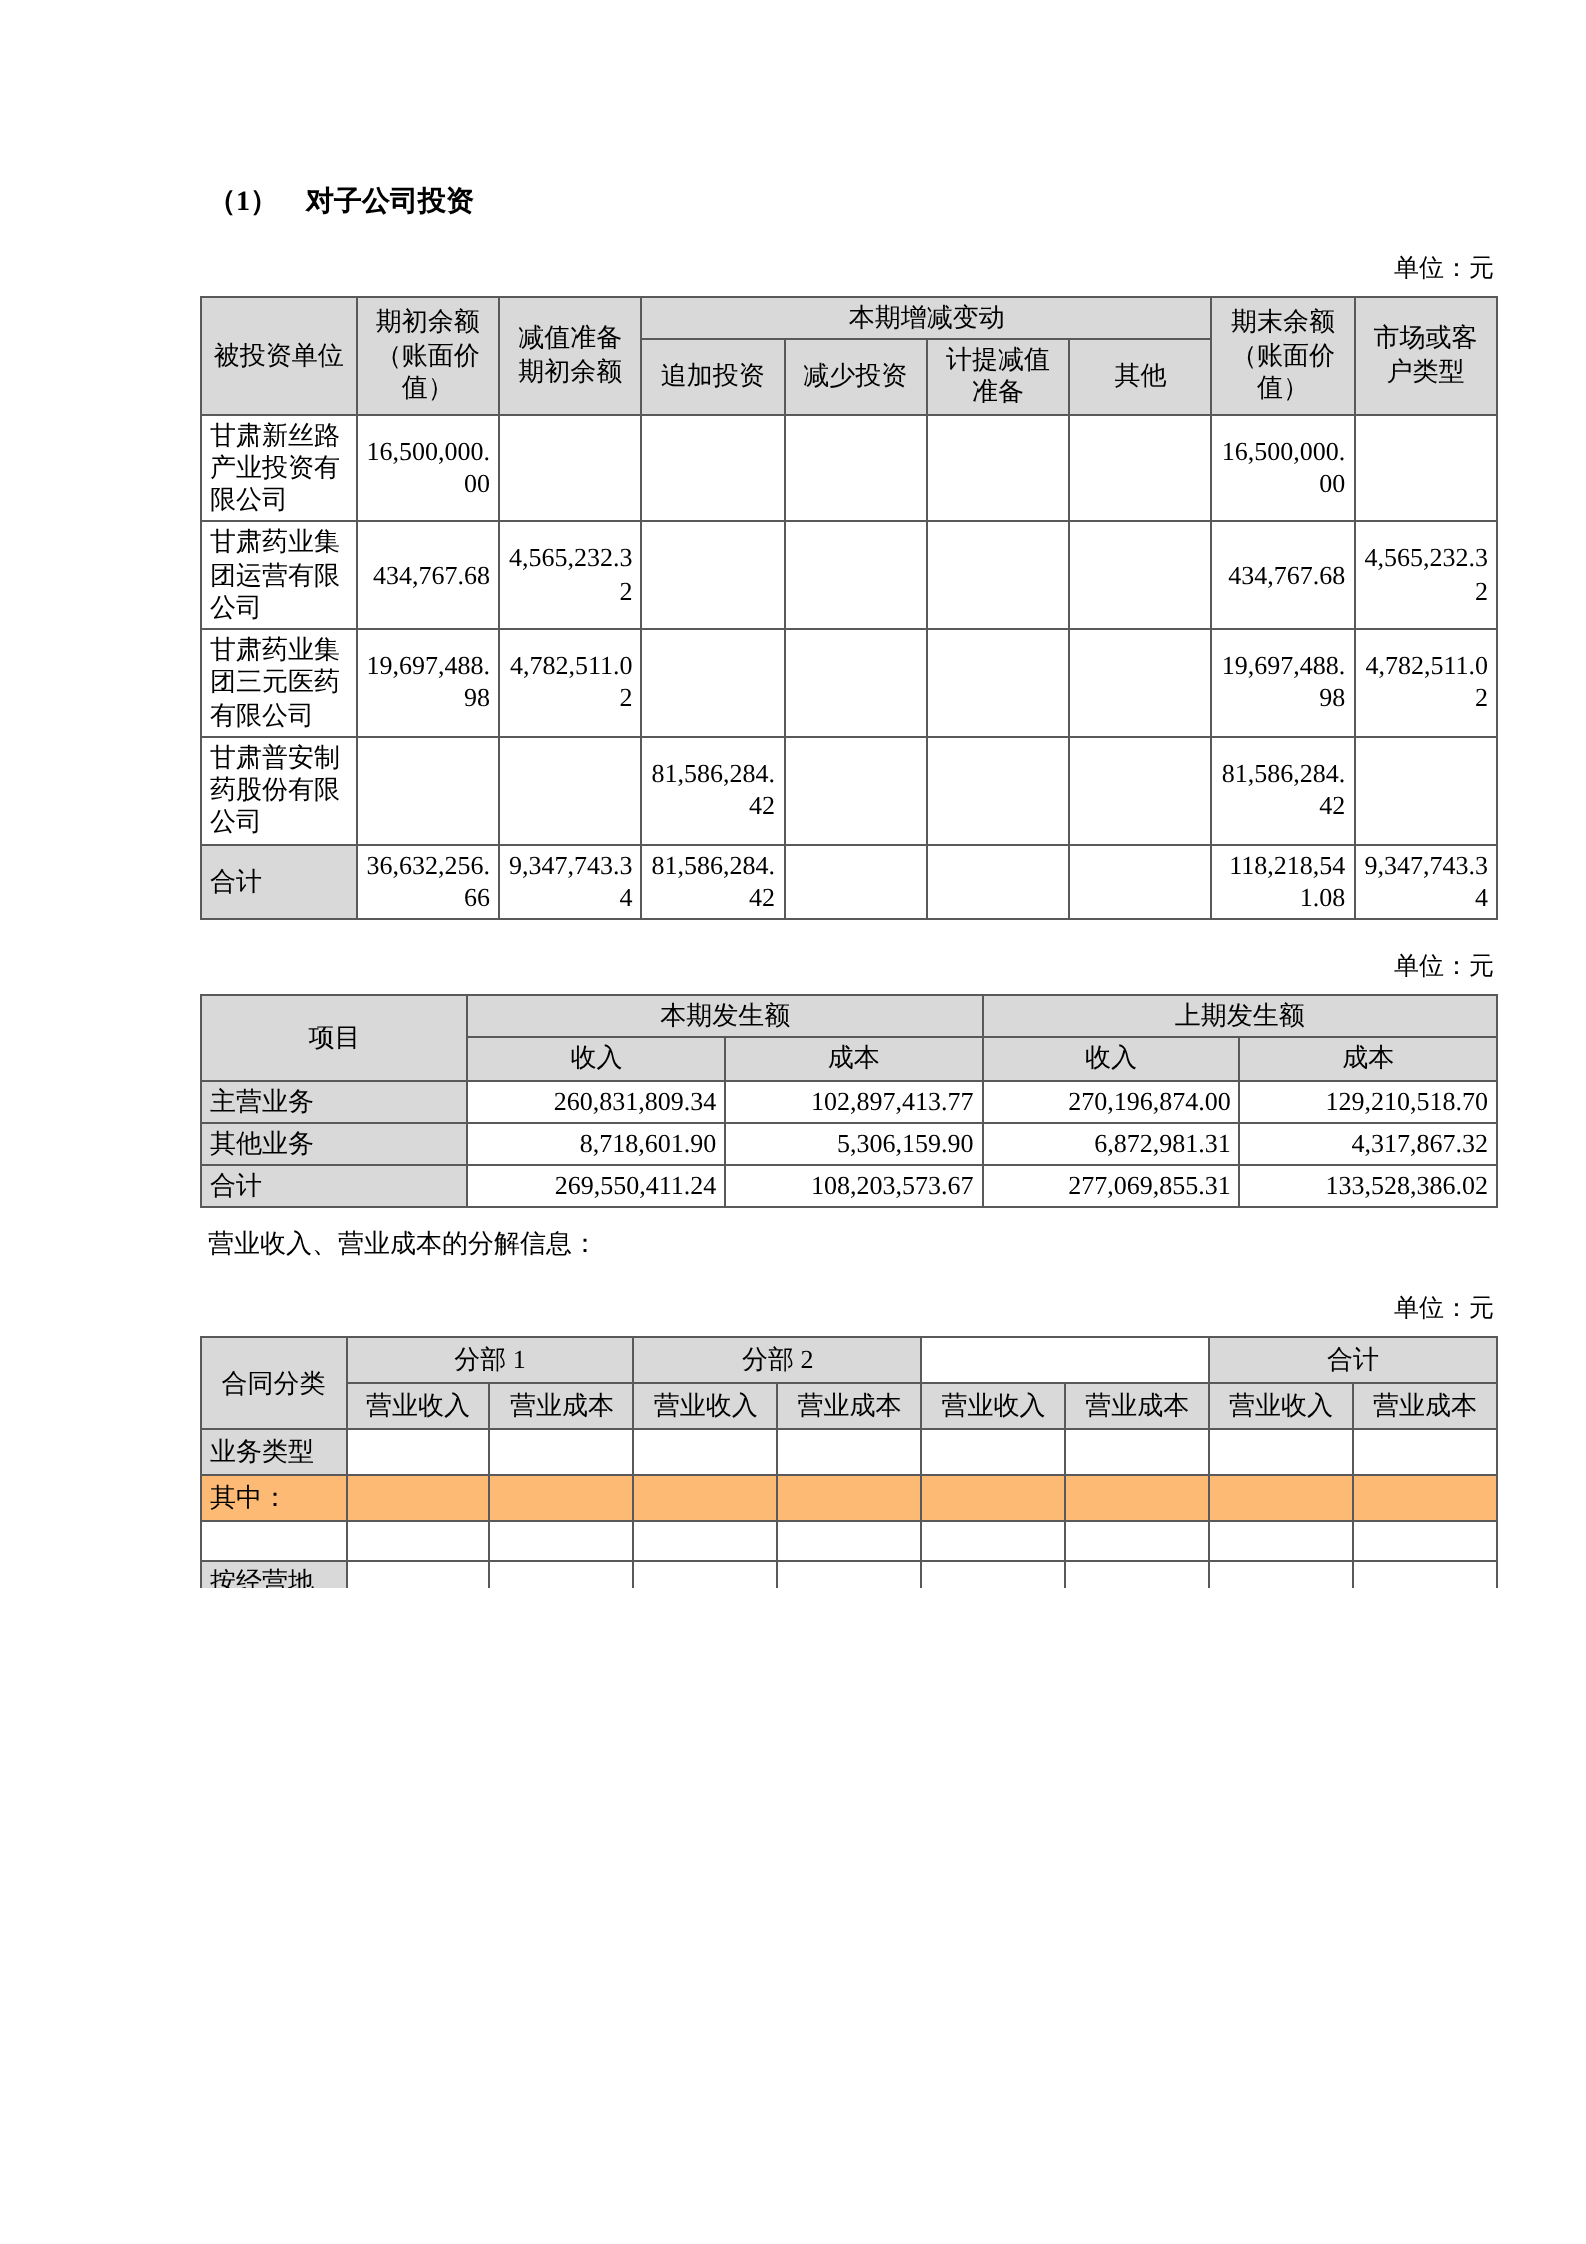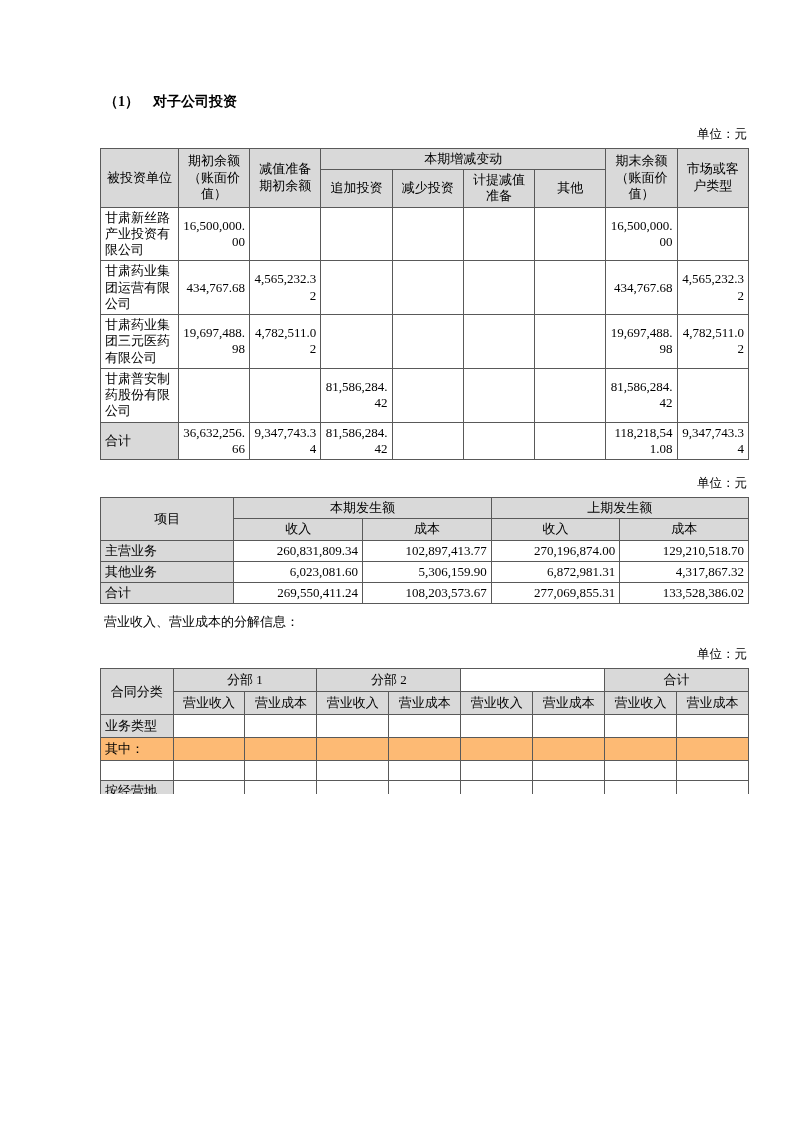--- a/index.html
+++ b/index.html
@@ -220,21 +220,21 @@
         </tr>
         <tr>
           <td class="lbl lbl-gray">主营业务</td>
           <td class="num">260,831,809.34</td>
           <td class="num">102,897,413.77</td>
           <td class="num">270,196,874.00</td>
           <td class="num">129,210,518.70</td>
         </tr>
         <tr>
           <td class="lbl lbl-gray">其他业务</td>
-          <td class="num">6,023,081.60</td>
+          <td class="num">8,718,601.90</td>
           <td class="num">5,306,159.90</td>
           <td class="num">6,872,981.31</td>
           <td class="num">4,317,867.32</td>
         </tr>
         <tr>
           <td class="lbl lbl-gray">合计</td>
           <td class="num">269,550,411.24</td>
           <td class="num">108,203,573.67</td>
           <td class="num">277,069,855.31</td>
           <td class="num">133,528,386.02</td>

